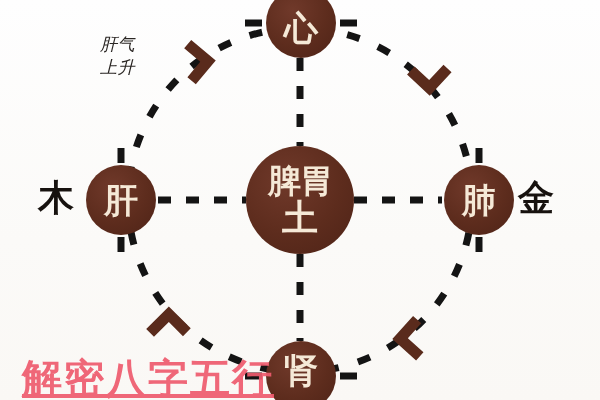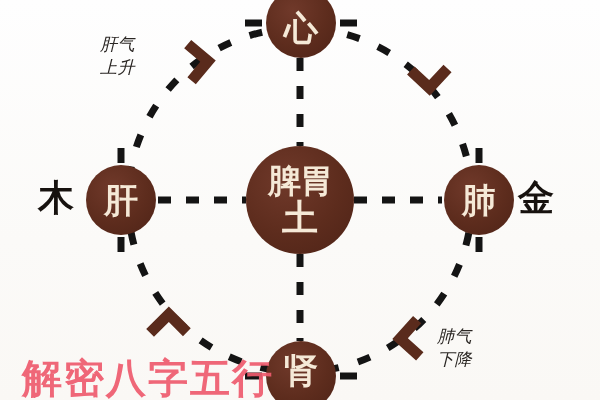--- a/index.html
+++ b/index.html
@@ -115,20 +115,21 @@
     top: 358px;
     font-family: "DejaVu Sans", "Liberation Sans", sans-serif;
     font-weight: 700;
     font-size: 40px;
     letter-spacing: 2px;
     color: #ef5b6e;
     opacity: 0.92;
     line-height: 1;
     white-space: nowrap;
     z-index: 7;
+    text-decoration: underline;
   }
 </style>
 </head>
 <body>
 
 <div id="stage">
 
   <svg class="layer" viewBox="0 0 600 400">
 
     <circle cx="300" cy="200" r="172" fill="none" stroke="#141414" stroke-width="7" stroke-dasharray="13 20" stroke-linecap="butt"></circle>
@@ -180,20 +181,16 @@
     <span class="node-ch line1">肝</span>
   </div>
 
   <div class="element-label" id="label-wood">木</div>
   <div class="element-label" id="label-metal">金</div>
 
   <div class="flow-label" id="label-liver-rise">
     <div>肝气</div>
     <div>上升</div>
   </div>
-  <div class="flow-label" id="label-lung-fall">
-    <div>肺气</div>
-    <div>下降</div>
-  </div>
 
   <div id="watermark">解密八字五行</div>
 
 </div>
 
 </body></html>

